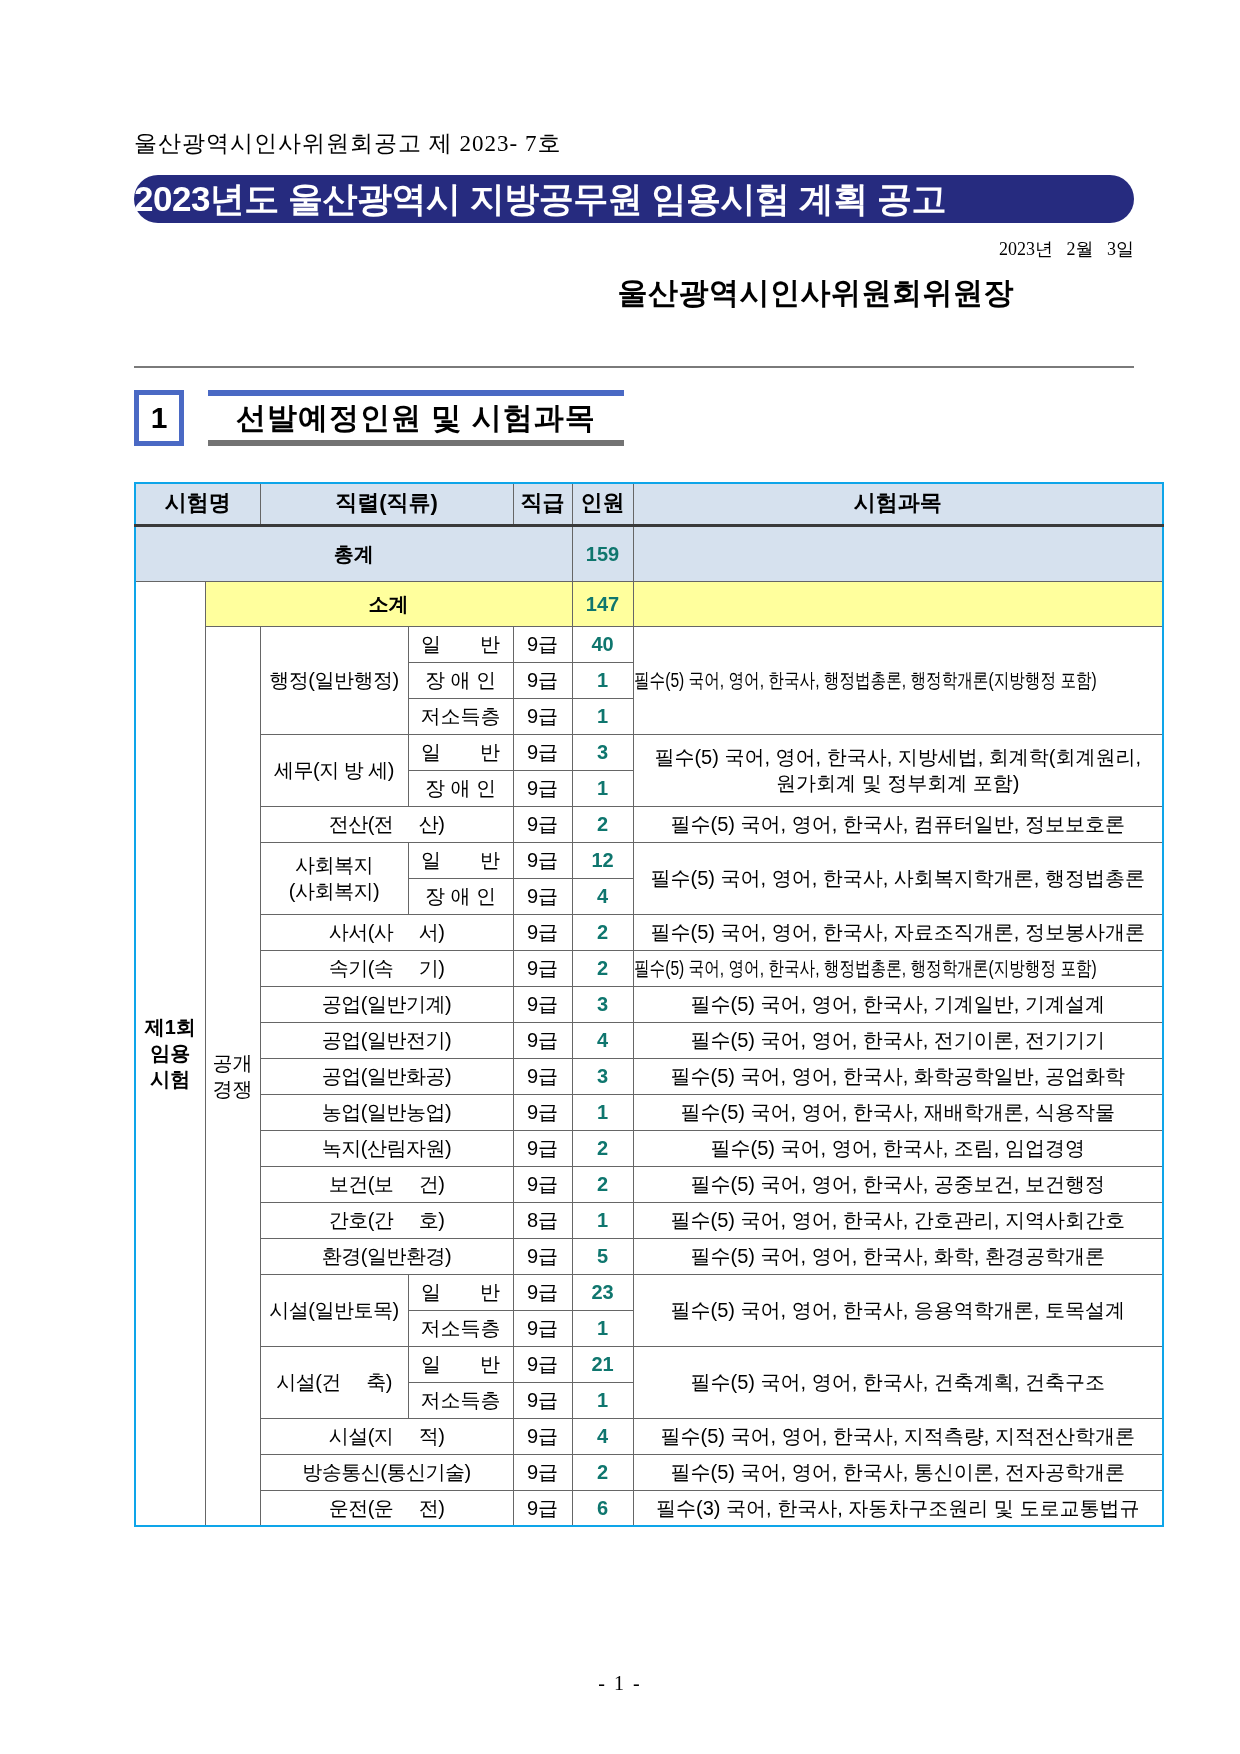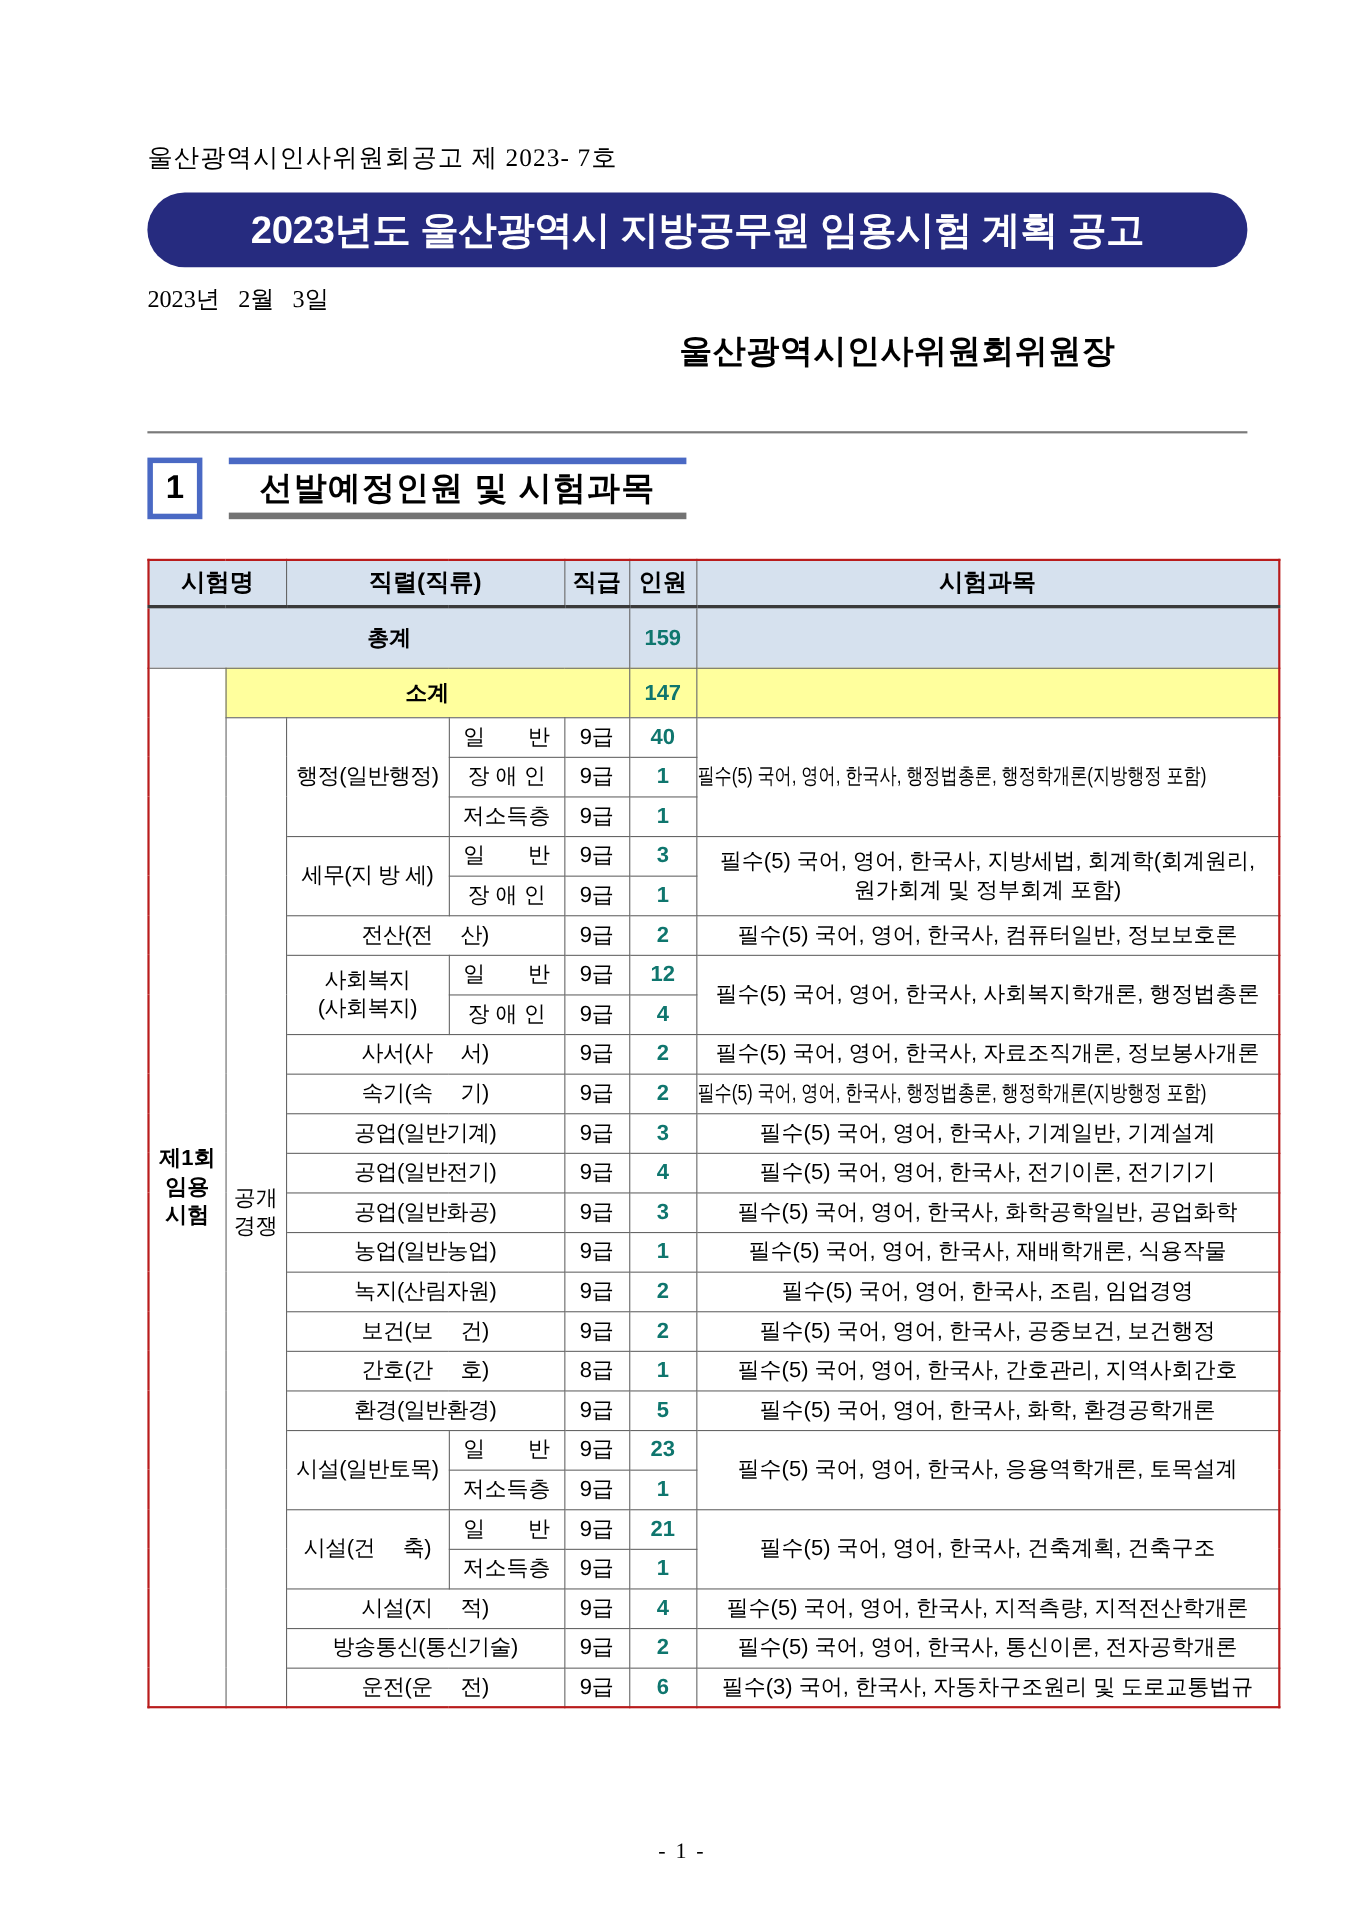--- a/index.html
+++ b/index.html
@@ -17,46 +17,46 @@
 
   .notice-no {
     padding-top:128px;
     font-family:"Liberation Serif", serif;
     font-size:23px;
     letter-spacing:1px;
   }
 
   .banner {
     margin-top:16px;
-    height:68px;
+    height:48px;
     background:#262b7f;
     border-radius:34px;
-    display:flex; align-items:center; justify-content:center;
+    display:flex; align-items:center; 
   }
   .banner-text {
     color:#ffffff;
     font-size:35px;
     font-weight:bold;
     letter-spacing:-0.5px;
     white-space:nowrap;
   }
 
   .body-line {
     margin-top:24px;
     font-family:"Liberation Serif", serif;
     font-size:25px;
     text-align:justify;
     text-align-last:justify;
   }
 
   .date-line {
     margin-top:14px;
-    text-align:left;
+    text-align:right;
     font-family:"Liberation Serif", serif;
-    font-size:22px;
+    font-size:18px;
     white-space:pre-wrap;
   }
 
   .signer {
     margin-top:12px;
     text-align:right;
     padding-right:120px;
     font-size:30px;
     font-weight:bold;
     letter-spacing:0.5px;
@@ -89,21 +89,21 @@
     padding:0 28px;
     font-size:30px; font-weight:bold;
     letter-spacing:1px;
   }
 
   table.main {
     margin-top:36px;
     width:1028px;
     border-collapse:collapse;
     table-layout:fixed;
-    border:2px solid #b91c1c;
+    border:2px solid #0ea5e9;
   }
   table.main td {
     border:1px solid #666;
     vertical-align:middle;
     text-align:center;
     font-size:20px;
     white-space:pre-wrap;
     padding:0;
     line-height:1.3;
   }

